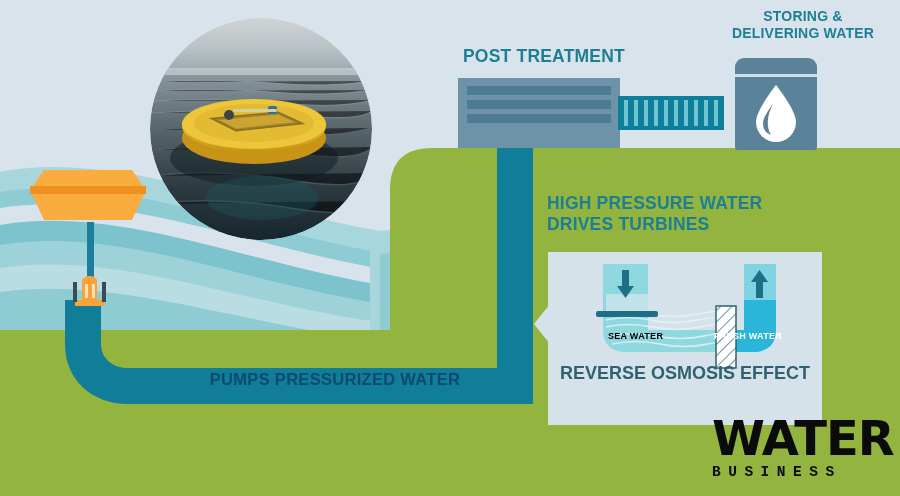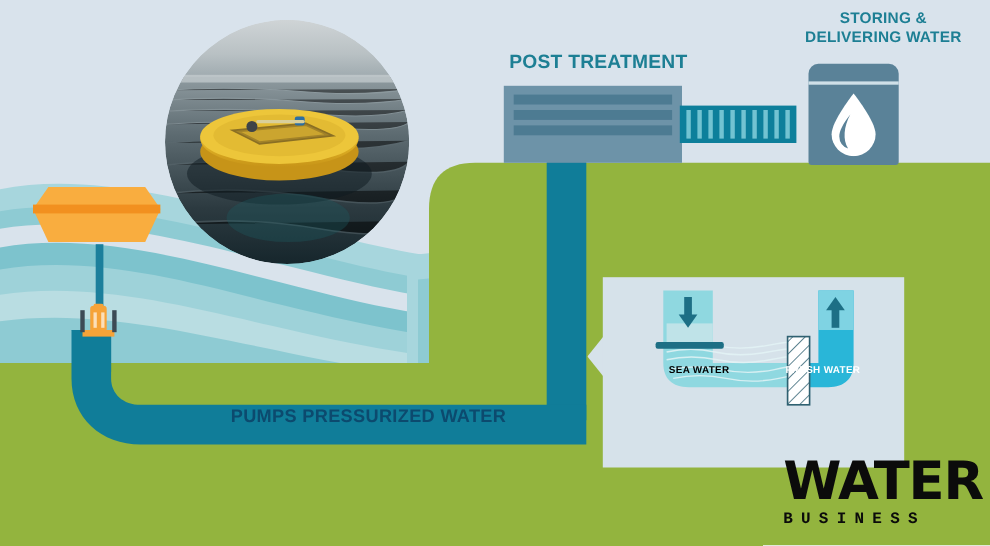--- a/index.html
+++ b/index.html
@@ -245,20 +245,22 @@
 DELIVERING WATER</div>
 
   <div id="tank" class="abs">
     <div id="tank-band"></div>
     <svg id="drop-icon" width="44" height="58" viewBox="0 0 44 58">
       <path fill="#ffffff" d="M22,1 C22,1 2,26 2,38 A20,20 0 0 0 42,38 C42,26 22,1 22,1 Z"></path>
       <path fill="#5a8298" d="M19,20 C12,29 9,35 9,40 a12,12 0 0 0 8,11 C12,43 13,31 19,20 Z"></path>
     </svg>
   </div>
 
+  <div id="high-pressure-title" class="abs heading">HIGH PRESSURE WATER
+DRIVES TURBINES</div>
 
   <svg id="ro-notch" class="abs" viewBox="0 0 16 40">
     <path fill="#d6e2ea" d="M16,0 L16,40 L0,20 Z"></path>
   </svg>
 
   <div id="ro-card" class="abs">
     <svg width="274" height="118" viewBox="0 0 274 118" style="position:absolute;left:0;top:0;">
       <defs>
         <pattern id="hatch" width="8" height="8" patternUnits="userSpaceOnUse" patternTransform="rotate(45)">
           <rect width="8" height="8" fill="#ffffff"></rect>
@@ -294,20 +296,21 @@
       <g fill="#1d6f85">
         <rect x="208" y="26" width="7" height="20"></rect>
         <path d="M203,30 L220,30 L211.5,18 Z"></path>
       </g>
     </svg>
 
     <div class="abs wtr-label" style="left:60px;top:79px;">SEA WATER</div>
     <div class="abs wtr-label" style="left:166px;top:79px;color:#ffffff;">FRESH WATER</div>
   </div>
 
+  <div id="reverse-osmosis-label" class="abs">REVERSE OSMOSIS EFFECT</div>
 
   <div id="pumps-label" class="abs">PUMPS PRESSURIZED WATER</div>
 
   <div id="logo" class="abs">
     <div id="logo-bold">WATER</div>
     <div id="logo-business">BUSINESS</div>
   </div>
 
 </div>
 

